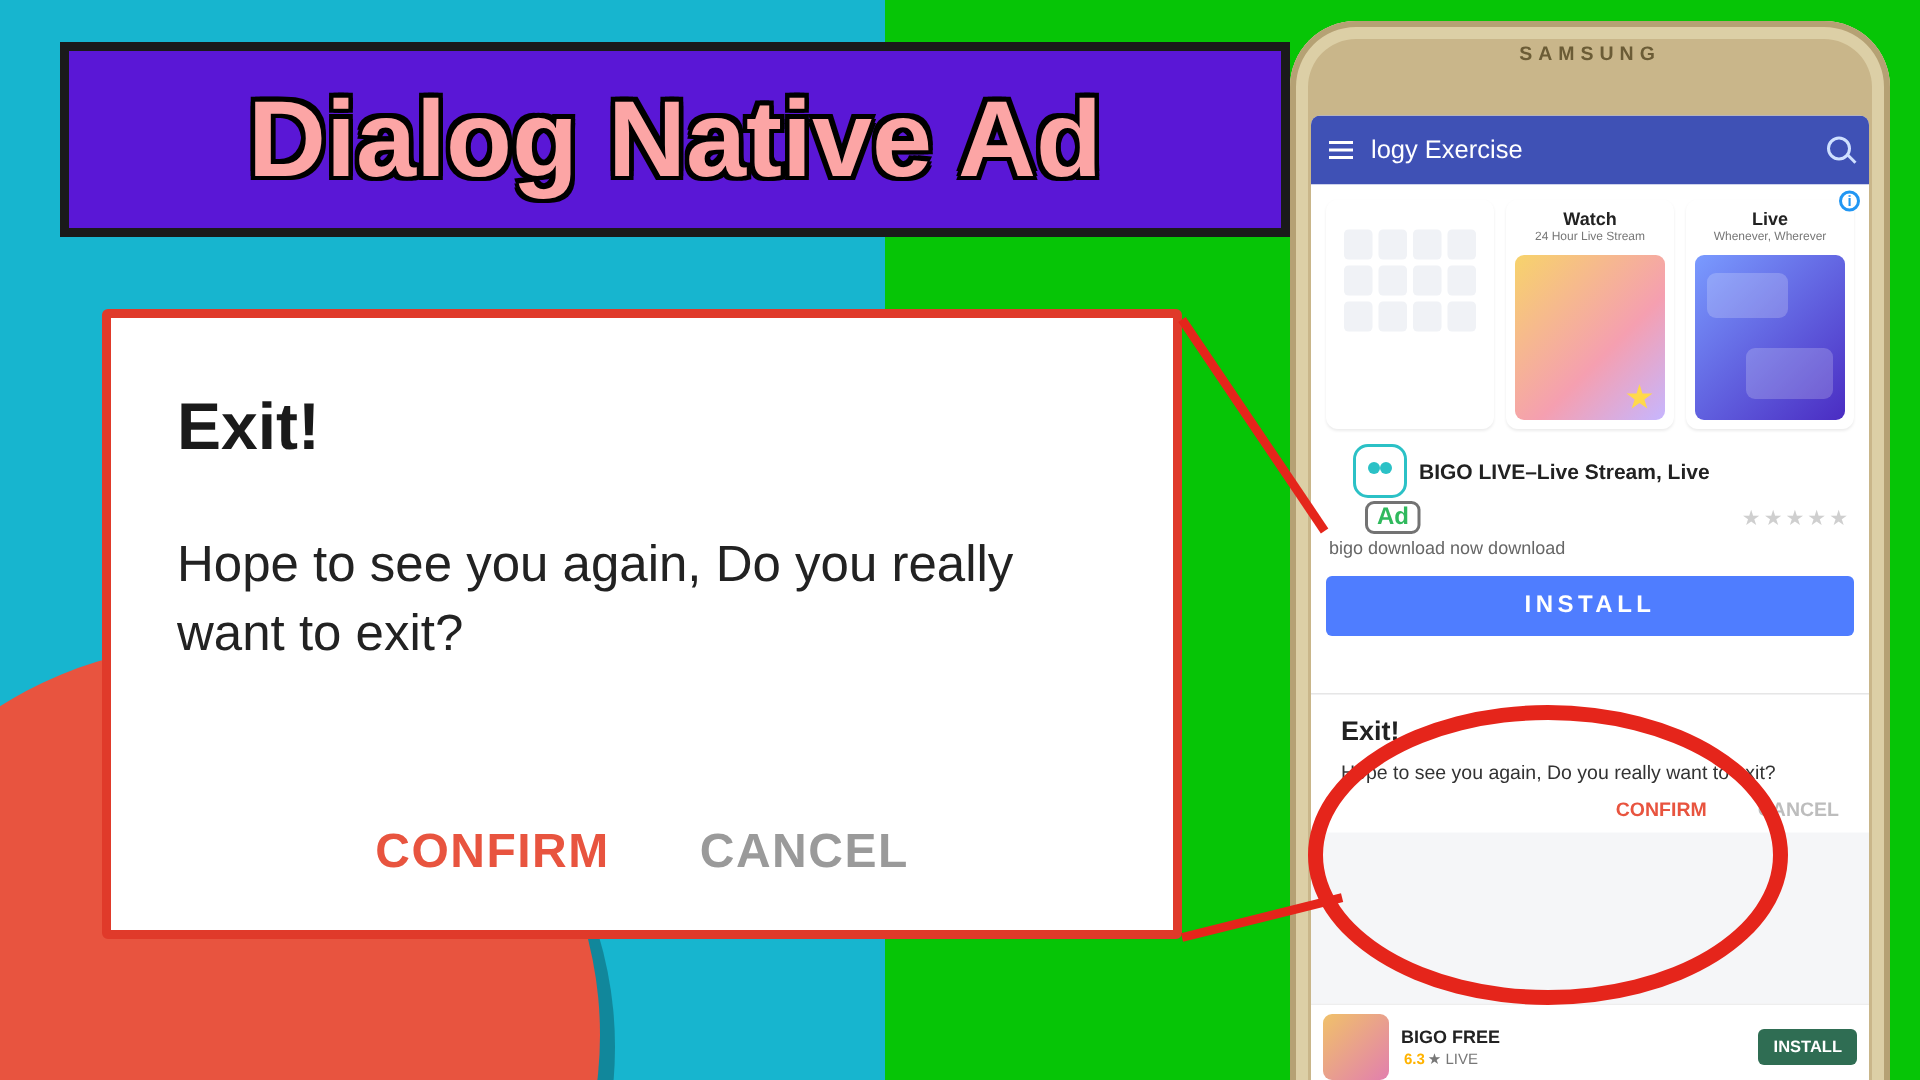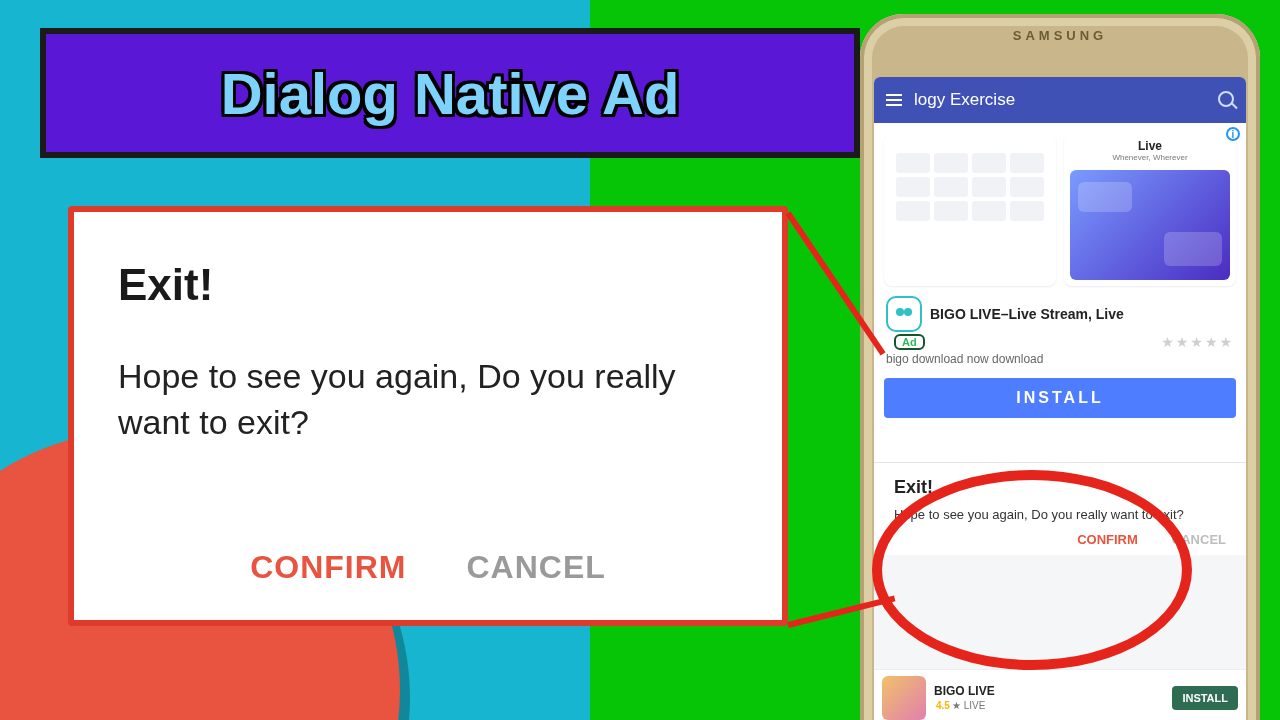--- a/index.html
+++ b/index.html
@@ -10,21 +10,21 @@
   .bg-left  { position:absolute; left:0; top:0; width:590px; height:720px; background:#17b5cf; }
   .bg-right { position:absolute; left:590px; top:0; width:690px; height:720px; background:#06c506; }
 
   
   .red-circle { position:absolute; left:-120px; top:430px; width:520px; height:520px; border-radius:50%;
                 background:#e8543f; box-shadow: 10px 8px 0 0 rgba(0,0,0,0.25); }
 
   
   .banner { position:absolute; left:40px; top:28px; width:820px; height:130px; background:#5a17d6;
             border:6px solid #1a1a1a; display:flex; align-items:center; justify-content:center; }
-  .banner-text { font-size:58px; font-weight:800; color:#7dd3fc;
+  .banner-text { font-size:72px; font-weight:800; color:#fca5a5;
                  text-shadow:
                    -3px -3px 0 #000, 3px -3px 0 #000, -3px 3px 0 #000, 3px 3px 0 #000,
                    -3px 0 0 #000, 3px 0 0 #000, 0 -3px 0 #000, 0 3px 0 #000; }
 
   
   .dialog { position:absolute; left:68px; top:206px; width:720px; height:420px; background:#ffffff;
             border:6px solid #e03a2a; border-radius:4px; padding:48px 44px 28px 44px;
             display:flex; flex-direction:column; }
   .dialog-title { font-size:44px; font-weight:700; color:#1a1a1a; margin-bottom:44px; }
   .dialog-msg   { font-size:34px; font-weight:400; color:#222; line-height:1.35; margin-bottom:40px; }
@@ -64,27 +64,27 @@
   .promo .sub { font-size:8px; color:#777; padding-bottom:4px; }
   .promo .art { height:110px; border-radius:6px; margin:4px 6px 6px 6px; }
   .art-a { background:#fff; display:grid; grid-template-columns:repeat(4,1fr); grid-auto-rows:20px; gap:4px; padding:6px; }
   .art-a div{ background:#f0f2f6; border-radius:3px; }
   .art-b { background:linear-gradient(135deg,#f7d36b,#f59fb0 60%,#c6b6ff); position:relative; }
   .art-b .star{ position:absolute; width:18px; height:18px; background:#ffd94a; clip-path:polygon(50% 0,61% 35%,98% 35%,68% 57%,79% 91%,50% 70%,21% 91%,32% 57%,2% 35%,39% 35%);
                 right:8px; bottom:6px; }
   .art-c { background:linear-gradient(135deg,#7a9bff,#4a2cc2); position:relative; }
   .art-c .bubble{ position:absolute; background:#ffffff33; border-radius:6px; }
   .art-c .b1{ left:8px; top:12px; width:54px; height:30px;} .art-c .b2{ right:8px; bottom:14px; width:58px; height:34px;}
-  .ad-row { display:flex; align-items:center; gap:8px; padding:10px 12px 2px 12px; }
+  .ad-row { display:flex; align-items:center; gap:8px; padding:10px 12px 2px 28px; }
   .mascot { width:36px; height:36px; border:2px solid #2bc1c6; border-radius:10px; position:relative; }
   .mascot::before{content:""; position:absolute; width:8px; height:8px; background:#2bc1c6; border-radius:50%; left:8px; top:10px;}
   .mascot::after{ content:""; position:absolute; width:8px; height:8px; background:#2bc1c6; border-radius:50%; right:8px; top:10px;}
   .ad-title { font-size:14px; font-weight:700; color:#222; }
-  .ad-label { display:inline-block; margin-left:8px; padding:0 6px; border:2px solid #14532d; color:#2fb95d;
-              border-radius:6px; font-size:11px; font-weight:700; }
+  .ad-label { display:inline-block; margin-left:8px; padding:0 6px; border:2px solid #737373; color:#2fb95d;
+              border-radius:6px; font-size:16px; font-weight:700; }
   .ad-stars { margin-left:auto; color:#cfcfcf; font-size:14px; letter-spacing:2px; }
   .ad-desc { font-size:12px; color:#666; padding:0 12px 8px 12px; }
   .install-bar { margin:4px 10px 0 10px; height:40px; background:#4f7dff; color:#fff; font-weight:800;
                  letter-spacing:3px; display:flex; align-items:center; justify-content:center; border-radius:4px; font-size:16px; }
 
   
   .mini-dialog { padding:14px 16px 8px 20px; background:#fff; }
   .mini-title { font-size:18px; font-weight:700; color:#222; margin-bottom:8px; }
   .mini-msg { font-size:13px; color:#333; line-height:1.35; margin-bottom:8px; }
   .mini-actions { display:flex; gap:34px; justify-content:flex-end; padding-right:4px; }
@@ -158,20 +158,27 @@
                 <div></div>
                 <div></div>
                 <div></div>
               <div></div>
                 <div></div>
                 <div></div>
                 <div></div>
             </div>
           </div>
           <div class="promo">
+            <div class="hdr">Watch</div>
+            <div class="sub">24 Hour Live Stream</div>
+            <div class="art art-b">
+                <span class="star"></span>
+              </div>
+          </div>
+          <div class="promo">
             <div class="hdr">Live</div>
             <div class="sub">Whenever, Wherever</div>
             <div class="art art-c">
                 <span class="bubble b1"></span>
                 <span class="bubble b2"></span>
               </div>
           </div>
         </div>
 
         <div class="ad-row">
@@ -191,23 +198,23 @@
         <div class="mini-msg">Hope to see you again, Do you really want to exit?</div>
         <div class="mini-actions">
           <button class="mini-btn mini-confirm">CONFIRM</button>
           <button class="mini-btn mini-cancel">CANCEL</button>
         </div>
       </div>
 
       <div class="bottom-ad">
         <div class="thumb"></div>
         <div class="ba-col">
-          <div class="ba-title">BIGO LIVE</div>
+          <div class="ba-title">BIGO FREE</div>
           <div class="ba-sub">
-            <span class="rate">4.5</span>★
+            <span class="rate">6.3</span>★
             <span>LIVE</span>
           </div>
         </div>
         <div class="install-chip">INSTALL</div>
       </div>
 
     </div>
   </div>
 
   <div class="conn c1"></div>

